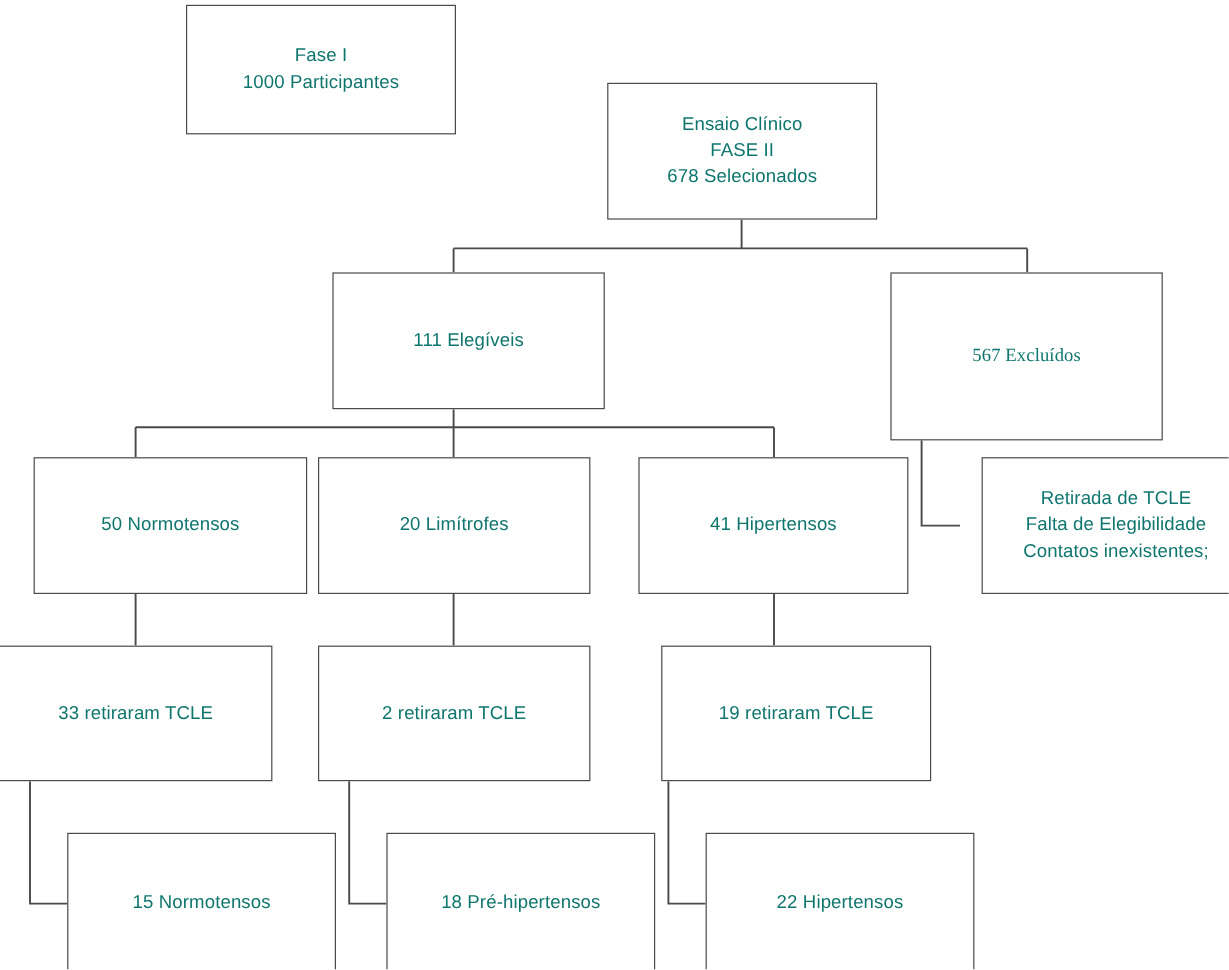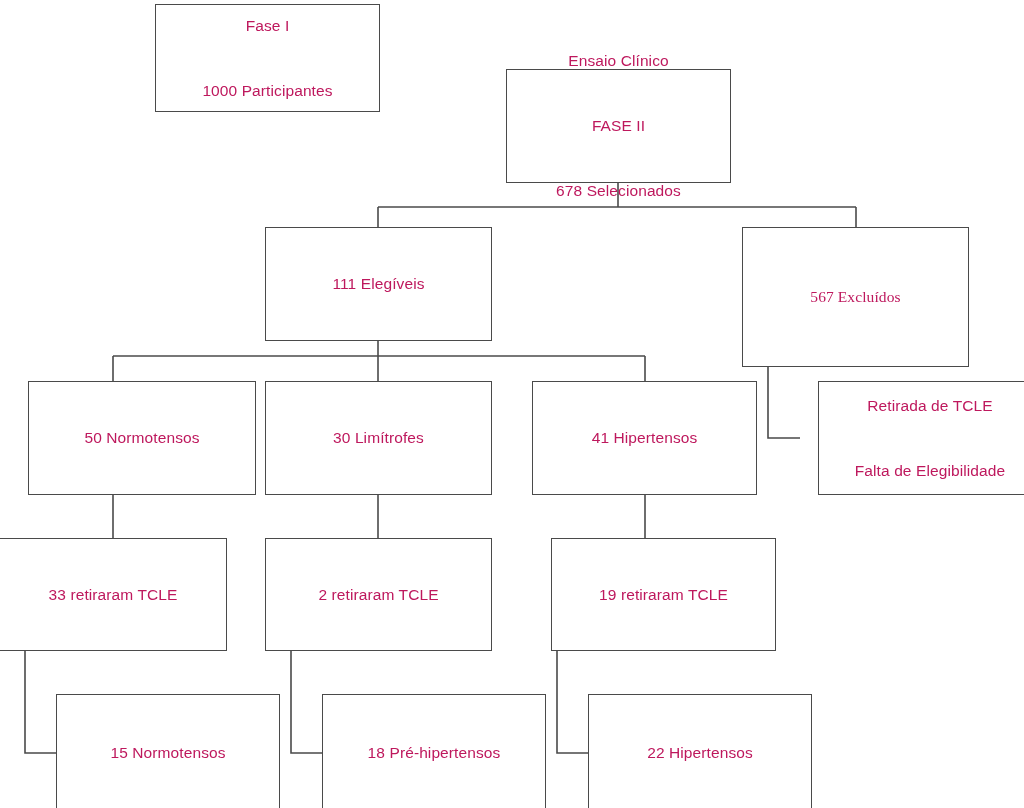--- a/index.html
+++ b/index.html
@@ -27,25 +27,24 @@
   .node {
     position: absolute;
     box-sizing: border-box;
     border: 1.6px solid #4a4a4a;
     background: #ffffff;
     display: flex;
     flex-direction: column;
     align-items: center;
     justify-content: center;
     text-align: center;
-    color: #be185d;
+    color: #0f766e;
     font-size: 15.5px;
     line-height: 1.42;
     letter-spacing: 0.1px;
-    gap: 43px;
   }
   .node .line {
     display: block;
     white-space: nowrap;
   }
 </style>
 </head>
 <body>
 
 <div id="canvas">
@@ -72,35 +71,36 @@
   <div id="node-layer">
       <div class="node" style="left: 155px; top: 4px; width: 225px; height: 108px;">
         <span class="line">Fase I</span>
         <span class="line">1000 Participantes</span>
       </div>
       <div class="node" style="left: 506px; top: 69px; width: 225px; height: 114px;">
         <span class="line">Ensaio Clínico</span>
         <span class="line">FASE II</span>
         <span class="line">678 Selecionados</span>
       </div>
-      <div class="node" style="left: 265px; top: 227px; width: 227px; height: 114px;">
+      <div class="node" style="left: 277px; top: 227px; width: 227px; height: 114px;">
         <span class="line">111 Elegíveis</span>
       </div>
       <div class="node" style="left: 742px; top: 227px; width: 227px; height: 140px; font-family: Liberation Serif, serif;">
         <span class="line">567 Excluídos</span>
       </div>
       <div class="node" style="left: 800px; top: 381px; width: 224px; height: 114px; margin-left: 18px;">
         <span class="line">Retirada de TCLE</span>
         <span class="line">Falta de Elegibilidade</span>
+        <span class="line">Contatos inexistentes;</span>
       </div>
       <div class="node" style="left: -1px; top: 381px; width: 228px; height: 114px; margin-left: 29px;">
         <span class="line">50 Normotensos</span>
       </div>
       <div class="node" style="left: 265px; top: 381px; width: 227px; height: 114px;">
-        <span class="line">30 Limítrofes</span>
+        <span class="line">20 Limítrofes</span>
       </div>
       <div class="node" style="left: 532px; top: 381px; width: 225px; height: 114px; align-items: center;">
         <span class="line">41 Hipertensos</span>
       </div>
       <div class="node" style="left: -1px; top: 538px; width: 228px; height: 113px;">
         <span class="line">33 retiraram TCLE</span>
       </div>
       <div class="node" style="left: 265px; top: 538px; width: 227px; height: 113px;">
         <span class="line">2 retiraram TCLE</span>
       </div>

